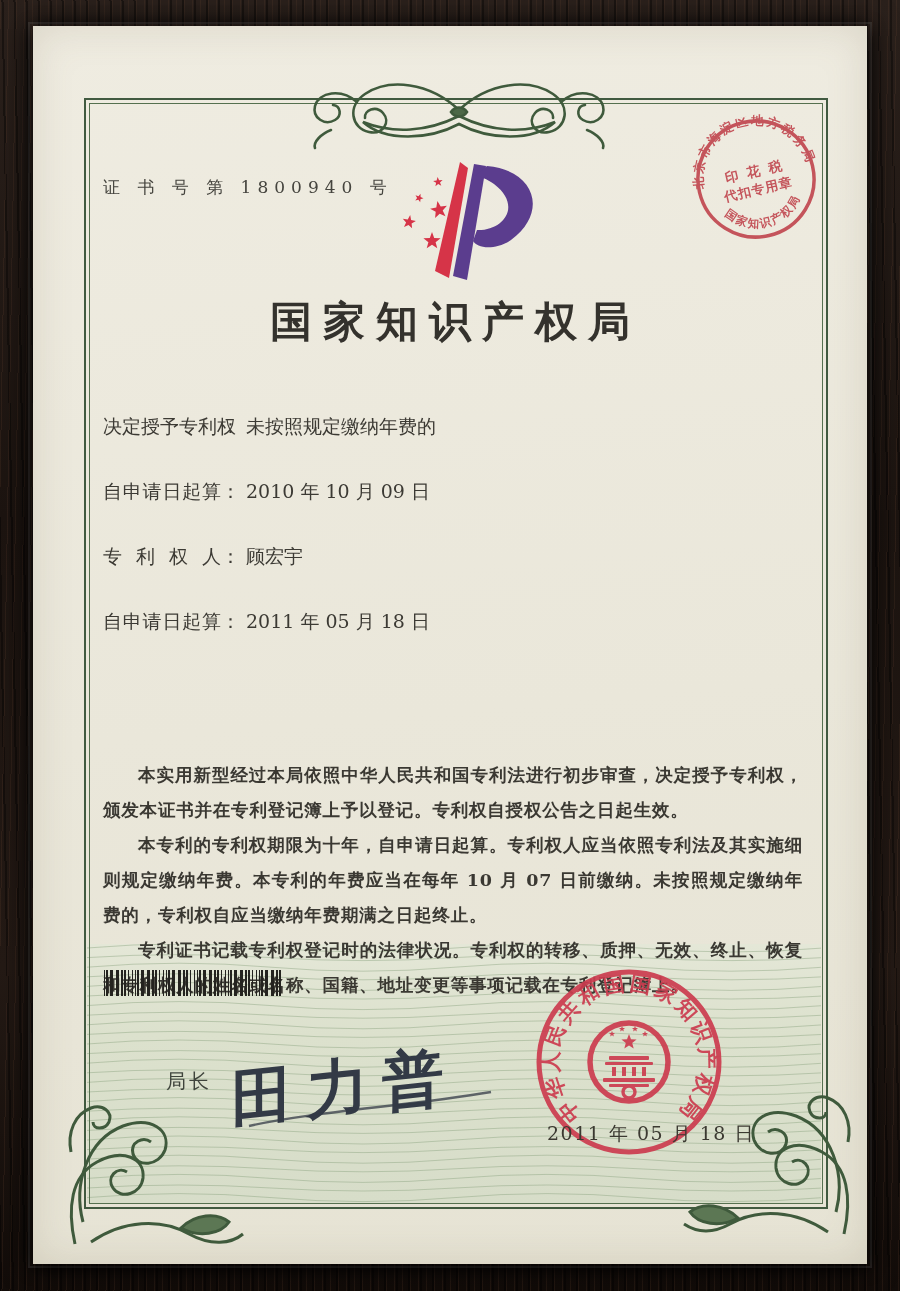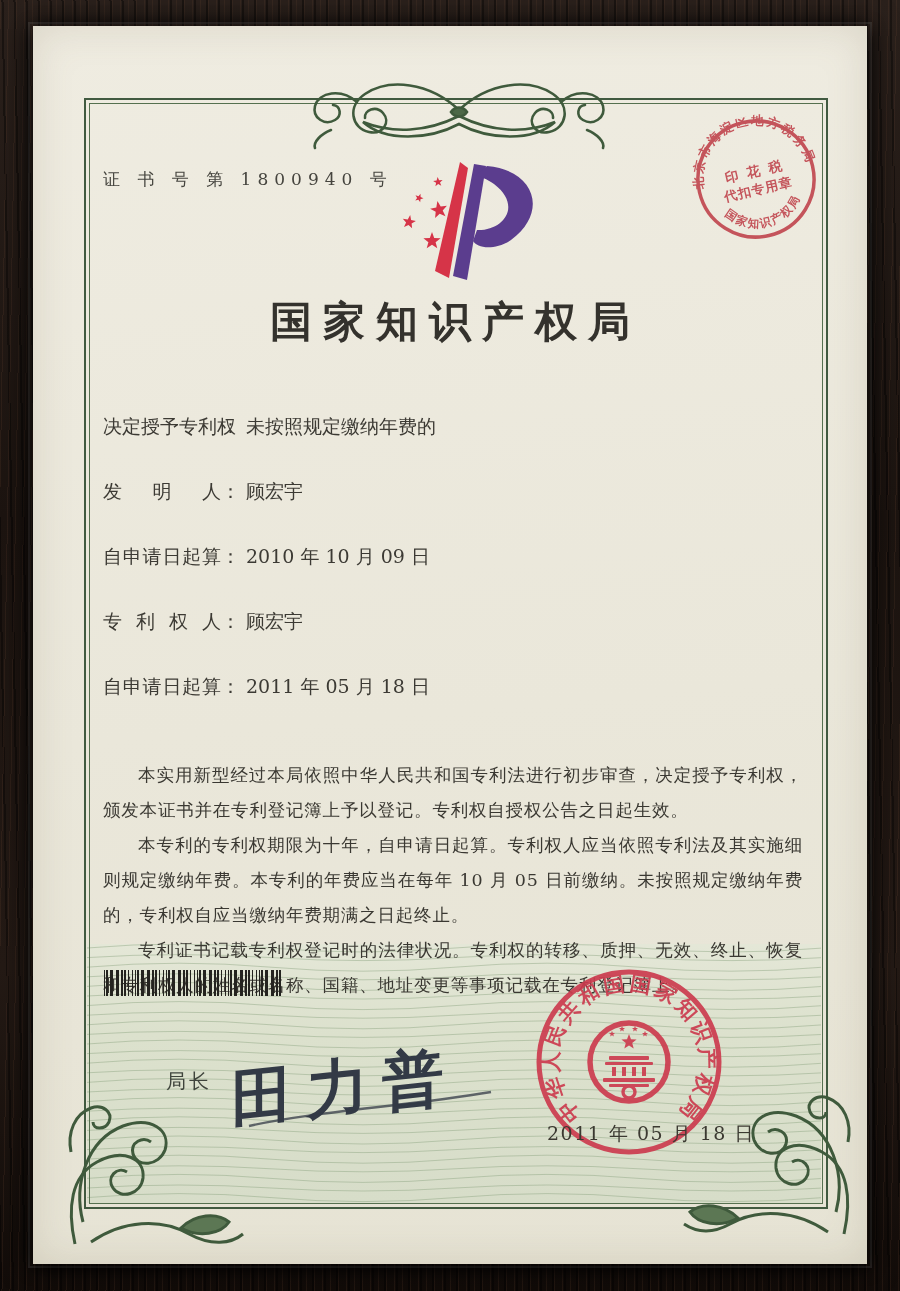--- a/index.html
+++ b/index.html
@@ -36,37 +36,37 @@
   
   .band{
     position:absolute;left:54px;top:918px;width:734px;height:259px;
     background:linear-gradient(180deg,#e4e7d7 0%,#dce1cd 35%,#d8decа 100%);
     background:linear-gradient(180deg,#e4e7d7 0%,#dce1cd 35%,#d7ddc9 100%);
     z-index:1;overflow:hidden;
   }
   .band svg{display:block}
   
   .cert-no{
-    position:absolute;left:70px;top:142px;z-index:2;
+    position:absolute;left:70px;top:150px;z-index:2;
     font-size:17px;color:#45443e;letter-spacing:6px;
   }
   .title{
     position:absolute;left:0;top:268px;width:100%;text-align:center;z-index:2;
     font-size:42px;font-weight:600;color:#34322d;letter-spacing:11px;text-indent:11px;
   }
   .fields{position:absolute;left:70px;top:388px;z-index:2;}
   .frow{margin-bottom:39px;font-size:19px;color:#3c3a34;white-space:nowrap;}
   .flabel{display:inline-block;width:118px;text-align:justify;text-align-last:justify;vertical-align:top;}
   .fcolon{margin-right:6px;}
   .paras{
     position:absolute;left:70px;top:732px;width:700px;z-index:2;
     font-size:17.5px;line-height:35px;color:#3a3832;letter-spacing:.8px;
     text-align:justify;
   }
-  .paras p{margin:0;text-indent:2em;}
+  .paras p{margin:0;text-indent:2em;font-weight:bold;}
   .juzhang{
     position:absolute;left:133px;top:1042px;z-index:3;
     font-size:20px;color:#3f443c;letter-spacing:3px;
   }
   .seal-date{
     position:absolute;left:514px;top:1095px;z-index:5;
     font-size:19px;color:#3b3931;letter-spacing:1.5px;
   }
   .footer{
     position:absolute;left:0;top:1144px;width:100%;text-align:center;z-index:3;
@@ -190,29 +190,28 @@
       <textPath href="#bp" startOffset="50%" text-anchor="middle">国家知识产权局</textPath>
     </text>
     <text y="-3" text-anchor="middle" font-size="13.5" font-weight="bold" fill="#bf4049" letter-spacing="2">印 花 税</text>
     <text y="15" text-anchor="middle" font-size="13" font-weight="bold" fill="#bf4049" letter-spacing="1">代扣专用章</text>
   </svg>
 
   <div class="title">国家知识产权局</div>
 
   <div class="fields">
     <div class="frow"><span class="flabel">决定授予专利权</span><span class="fcolon">：</span><span class="fvalue">未按照规定缴纳年费的</span></div>
-    <div class="frow"><span class="flabel">发明人</span><span class="fcolon">：</span><span class="fvalue">顾宏宇</span></div>
     <div class="frow"><span class="flabel">自申请日起算</span><span class="fcolon">：</span><span class="fvalue">2010 年 10 月 09 日</span></div>
     <div class="frow"><span class="flabel">专利权人</span><span class="fcolon">：</span><span class="fvalue">顾宏宇</span></div>
     <div class="frow"><span class="flabel">自申请日起算</span><span class="fcolon">：</span><span class="fvalue">2011 年 05 月 18 日</span></div>
   </div>
 
   <div class="paras">
     <p>本实用新型经过本局依照中华人民共和国专利法进行初步审查，决定授予专利权，颁发本证书并在专利登记簿上予以登记。专利权自授权公告之日起生效。</p>
-    <p>本专利的专利权期限为十年，自申请日起算。专利权人应当依照专利法及其实施细则规定缴纳年费。本专利的年费应当在每年 10 月 05 日前缴纳。未按照规定缴纳年费的，专利权自应当缴纳年费期满之日起终止。</p>
+    <p>本专利的专利权期限为十年，自申请日起算。专利权人应当依照专利法及其实施细则规定缴纳年费。本专利的年费应当在每年 10 月 07 日前缴纳。未按照规定缴纳年费的，专利权自应当缴纳年费期满之日起终止。</p>
     <p>专利证书记载专利权登记时的法律状况。专利权的转移、质押、无效、终止、恢复和专利权人的姓名或名称、国籍、地址变更等事项记载在专利登记簿上。</p>
   </div>
 
   <div class="barcode" id="barcode">
       <i style="width: 1px; margin-right: 1px;"></i>
       <i style="width: 2px; margin-right: 2px;"></i>
       <i style="width: 3px; margin-right: 3px;"></i>
       <i style="width: 3px; margin-right: 2px;"></i>
       <i style="width: 2px; margin-right: 1px;"></i>
       <i style="width: 2px; margin-right: 2px;"></i>

